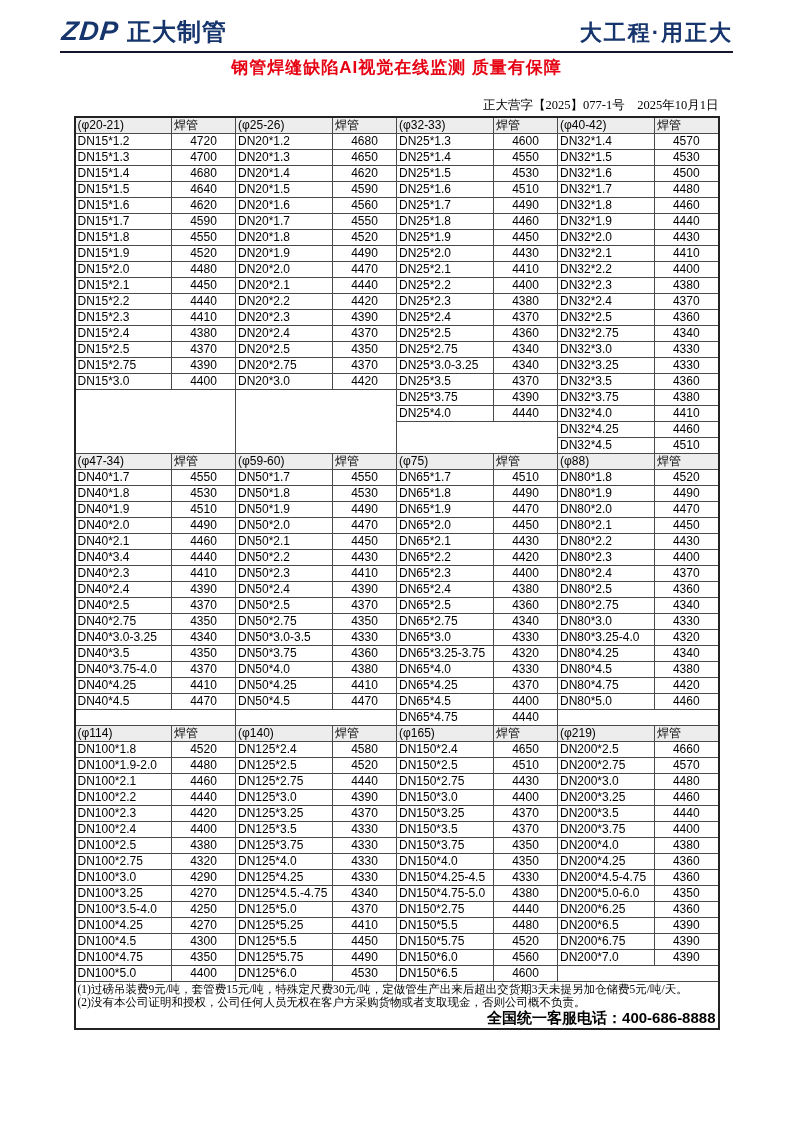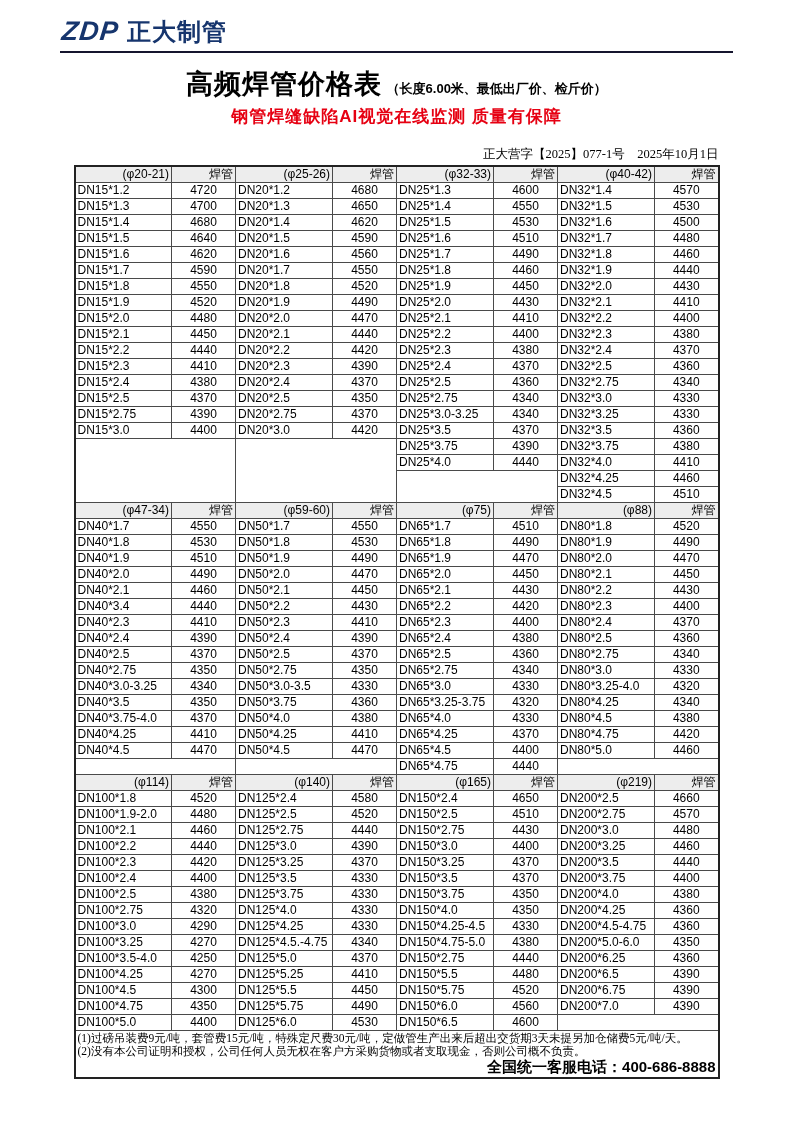--- a/index.html
+++ b/index.html
@@ -47,21 +47,21 @@
   table.price{
     width:644px;margin:0 auto;border-collapse:collapse;table-layout:fixed;
     font-size:12px;color:#000;border:2px solid var(--outer);
   }
   table.price th,table.price td{
     border:1px solid var(--line);
     padding:1px 2px;height:14px;line-height:13px;
     overflow:hidden;white-space:nowrap;
   }
   th.dia,th.phdr{
-    background:#ededed;font-weight:400;text-align:right;font-size:12px;
+    background:#ededed;font-weight:400;text-align:left;font-size:12px;
   }
   td.spec{text-align:left;padding-left:4px;}
   td.price{text-align:center;}
   td.empty{background:#fff;}
   .footer-cell{
     font-family:"Liberation Serif","DejaVu Serif",serif;
     font-size:11.5px;line-height:1.45;padding:2px 6px 3px 6px;text-align:left;
   }
   .hotline{text-align:right;font-size:15px;margin:2px 0 2px 0;font-weight:700;}
   .hotline-num{font-family:"Liberation Sans","DejaVu Sans",sans-serif;font-weight:800;}
@@ -69,27 +69,24 @@
 </head>
 <body>
 
 <div class="page">
 
   <div class="brand-bar">
     <div class="logo">
       <span class="logo-zdp">ZDP</span>
       <span class="logo-cn">正大制管</span>
     </div>
+    <div class="slogan">大工程·用正大</div>
   </div>
   <div class="brand-rule"></div>
 
-  <div class="title-line">
-    <span class="title-main">高频焊管价格表</span>
-    <span class="title-sub">（长度6.00米、最低出厂价、检斤价）</span>
-  </div>
   <div class="notice">钢管焊缝缺陷AI视觉在线监测  质量有保障</div>
   <div class="doc-line">正大营字【2025】077-1号　2025年10月1日</div>
 
   <table class="price">
     <colgroup>
       <col style="width:97px">
         <col style="width:64px">
       <col style="width:97px">
         <col style="width:64px">
       <col style="width:97px">

